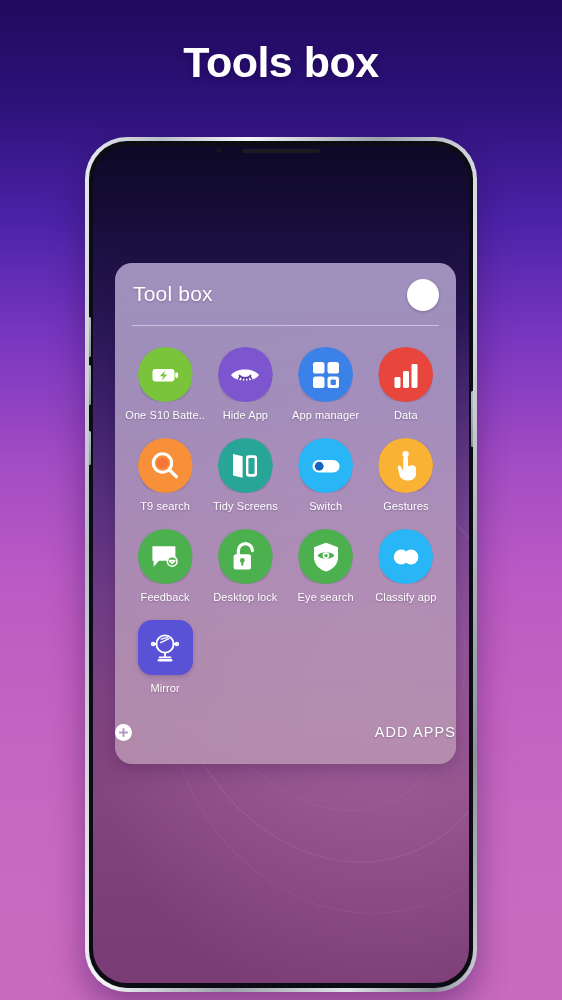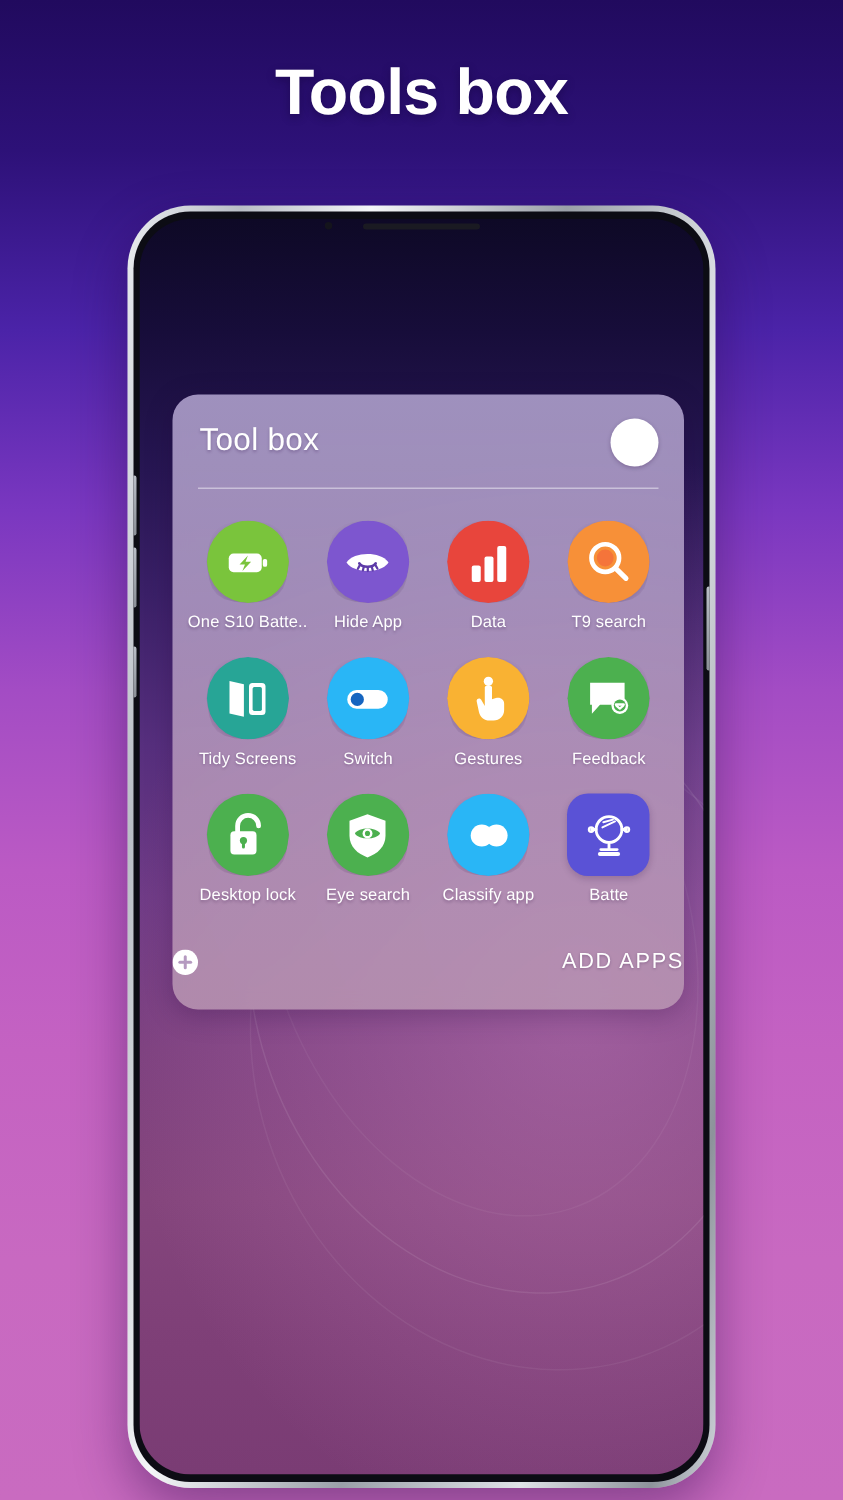--- a/index.html
+++ b/index.html
@@ -267,20 +267,32 @@
                 <path d="M13.0 19.6 L11.6 22.2" stroke="#5e3ca8" stroke-width="1.5" stroke-linecap="round"></path>
                 <path d="M15.6 20.7 L14.9 23.3" stroke="#5e3ca8" stroke-width="1.5" stroke-linecap="round"></path>
                 <path d="M18.2 21.0 L18.2 23.7" stroke="#5e3ca8" stroke-width="1.5" stroke-linecap="round"></path>
                 <path d="M20.8 20.7 L21.5 23.3" stroke="#5e3ca8" stroke-width="1.5" stroke-linecap="round"></path>
                 <path d="M23.2 19.6 L24.6 22.0" stroke="#5e3ca8" stroke-width="1.5" stroke-linecap="round"></path>
               </svg>
             </div>
             <div class="app-label">Hide App</div>
           </div>
 
+          <div class="app-cell">
+            <div class="app-icon squircle" style="background:#3b82e8">
+              <svg width="32" height="32" viewBox="0 0 32 32">
+                <rect x="3" y="3" width="11.5" height="11.5" rx="2.6" fill="#fff"></rect>
+                <rect x="17.5" y="3" width="11.5" height="11.5" rx="2.6" fill="#fff"></rect>
+                <rect x="3" y="17.5" width="11.5" height="11.5" rx="2.6" fill="#fff"></rect>
+                <rect x="17.5" y="17.5" width="11.5" height="11.5" rx="2.6" fill="#fff"></rect>
+                <rect x="20.6" y="20.6" width="5.3" height="5.3" rx="1.2" fill="#3b82e8"></rect>
+              </svg>
+            </div>
+            <div class="app-label">App manager</div>
+          </div>
 
           <div class="app-cell">
             <div class="app-icon squircle" style="background:#e8453c">
               <svg width="30" height="30" viewBox="0 0 30 30">
                 <rect x="3.5" y="17" width="6" height="11" rx="1.4" fill="#fff"></rect>
                 <rect x="12" y="11" width="6" height="17" rx="1.4" fill="#fff"></rect>
                 <rect x="20.5" y="4" width="6" height="24" rx="1.4" fill="#fff"></rect>
               </svg>
             </div>
             <div class="app-label">Data</div>
@@ -387,21 +399,21 @@
                 <circle cx="17" cy="13" r="8.6" fill="none" stroke="#fff" stroke-width="1.9"></circle>
                 <path d="M13.2 8.2 L19.6 6.4 M12.6 11.6 L21.0 7.6" stroke="#fff" stroke-width="1.3" stroke-linecap="round"></path>
                 <path d="M8.4 13 L5.4 13 M25.6 13 L28.6 13" stroke="#fff" stroke-width="1.9" stroke-linecap="round"></path>
                 <circle cx="5.1" cy="13" r="1.5" fill="none" stroke="#fff" stroke-width="1.5"></circle>
                 <circle cx="28.9" cy="13" r="1.5" fill="none" stroke="#fff" stroke-width="1.5"></circle>
                 <path d="M17 21.6 L17 26.2" stroke="#fff" stroke-width="1.9"></path>
                 <path d="M11.6 26.4 L22.4 26.4" stroke="#fff" stroke-width="1.9" stroke-linecap="round"></path>
                 <rect x="9.6" y="28.0" width="14.8" height="2.6" rx="1.3" fill="#fff"></rect>
               </svg>
             </div>
-            <div class="app-label">Batte</div>
+            <div class="app-label">Mirror</div>
           </div>
 
         </div>
 
         <div class="add-apps">
           <span class="plus-icon">
             <svg width="17" height="17" viewBox="0 0 17 17">
               <circle cx="8.5" cy="8.5" r="8.5" fill="#ffffff"></circle>
               <rect x="3.9" y="7.5" width="9.2" height="2" rx="1" fill="#b59ac0"></rect>
               <rect x="7.5" y="3.9" width="2" height="9.2" rx="1" fill="#b59ac0"></rect>

